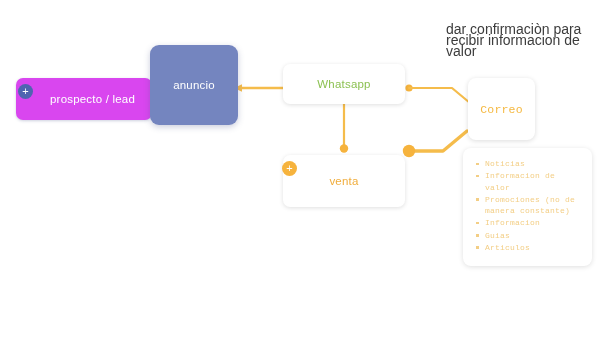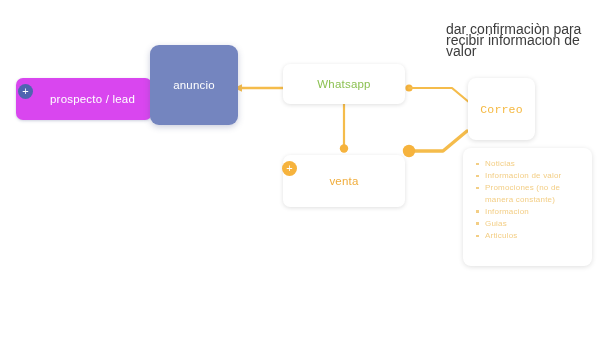--- a/index.html
+++ b/index.html
@@ -120,20 +120,21 @@
     margin: 0;
     padding: 10px 8px 8px 22px;
     list-style: none;
   }
   .list-ul li {
     position: relative;
     color: #f3ce85;
     font-size: 8px;
     line-height: 11.6px;
     margin-bottom: 0.5px;
+    font-family: Liberation Mono, monospace;
   }
   .list-ul li::before {
     content: "";
     position: absolute;
     left: -9px;
     top: 4.5px;
     width: 2.5px;
     height: 2.5px;
     background: #f3ce85;
   }

